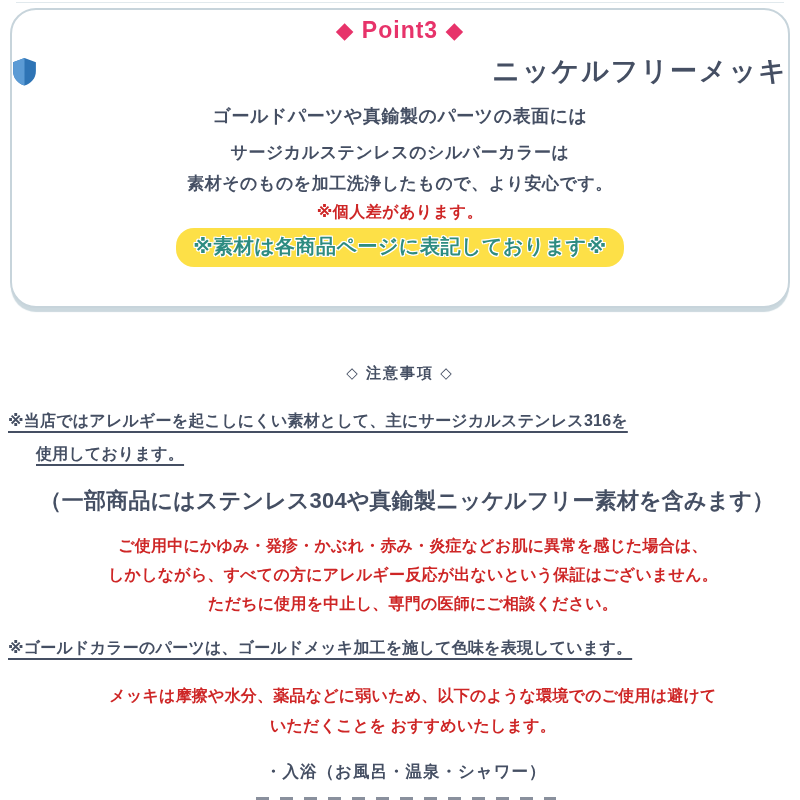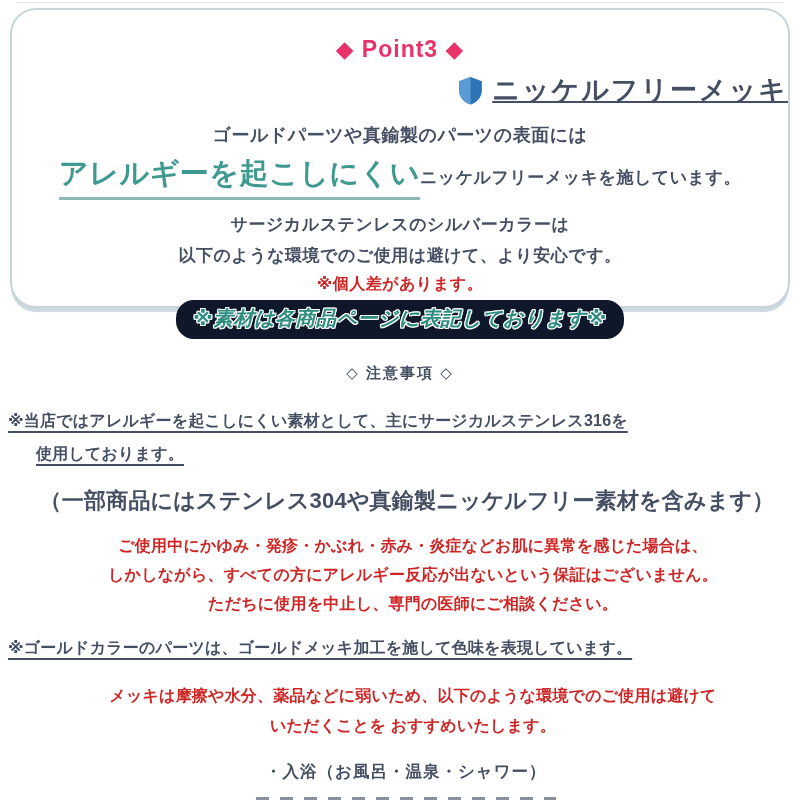--- a/index.html
+++ b/index.html
@@ -19,30 +19,30 @@
     border-top: 1px solid #E1E9ED;
   }
   .card {
     position: absolute;
     left: 10px; top: 8px; width: 780px; height: 300px;
     background: #ffffff;
     border: 2px solid #C7D4DB;
     border-radius: 26px;
     box-shadow: 0 5px 1px -1px #CBD8DE;
     text-align: center;
-    padding-top: 26px;
+    padding-top: 7px;
   }
   .point-label {
     font-size: 23px;
     letter-spacing: 1px;
     color: #E7336A;
   }
   .title-row {
     margin-top: 9px;
-    display: flex; align-items: center; justify-content: flex-end; gap: 9px; text-decoration: underline;
+    display: flex; align-items: center; justify-content: space-between; gap: 9px;
   }
   .title-row .title {
     font-size: 27px;
     letter-spacing: 2px;
     color: #454F63;
   }
   .card-line1 { margin-top: 15px; font-size: 18px; letter-spacing: .5px; }
   .hl-row {
     margin-top: 7px;
     display: flex; align-items: baseline; justify-content: center;
@@ -54,29 +54,28 @@
     border-bottom: 3px solid #8FB9B2;
     padding-bottom: 3px;
   }
   .hl-rest { font-size: 17px; letter-spacing: .5px; }
   .card-line3 { margin-top: 13px; font-size: 17px; letter-spacing: .5px; }
   .card-line4 { margin-top: 8px;  font-size: 17px; letter-spacing: .5px; }
   .card-rednote { margin-top: 7px; font-size: 16px; color: #CE2626; letter-spacing: .5px; }
   .pill {
     display: inline-block;
     margin-top: 5px;
-    background: #0f172a;
+    background: #fde047;
     border-radius: 18px;
     padding: 5px 17px 7px;
     font-size: 20px;
     letter-spacing: .5px;
     color: #2E8C81;
     text-shadow: -1px -1px 0 #fff, 1px -1px 0 #fff, -1px 1px 0 #fff, 1px 1px 0 #fff,
                  0 -1px 0 #fff, 0 1px 0 #fff, -1px 0 0 #fff, 1px 0 0 #fff;
-    font-style: italic;
   }
 
   
   .notice { position: absolute; top: 364px; left: 0; width: 800px; }
   .notice-heading { text-align: center; font-size: 15px; letter-spacing: 2px; }
 
   .u-item { margin-top: 21px; padding-left: 8px; font-size: 16px; line-height: 33px; letter-spacing: .2px; }
   .u-item .uline { text-decoration: underline; text-decoration-thickness: 2px; text-underline-offset: 5px; }
   .u-item .indent { display: inline-block; padding-left: 28px; }
 
@@ -112,27 +111,23 @@
       <svg width="25" height="29" viewBox="0 0 24 28" aria-hidden="true">
         <path d="M12 1 L23 5 V13.5 C23 20.8 18.2 25.6 12 27.6 C5.8 25.6 1 20.8 1 13.5 V5 Z" fill="#2E74B5"></path>
         <path d="M12 1 L1 5 V13.5 C1 20.8 5.8 25.6 12 27.6 Z" fill="#5B9BD5"></path>
       </svg>
     </span>
     <span class="title">ニッケルフリーメッキ</span>
   </div>
 
   <div class="card-line1">ゴールドパーツや真鍮製のパーツの表面には</div>
 
-  <div class="hl-row">
-    <span class="hl">アレルギーを起こしにくい</span>
-    <span class="hl-rest">ニッケルフリーメッキを施しています。</span>
-  </div>
 
   <div class="card-line3">サージカルステンレスのシルバーカラーは</div>
-  <div class="card-line4">以下のような環境でのご使用は避けて、より安心です。</div>
+  <div class="card-line4">素材そのものを加工洗浄したもので、より安心です。</div>
   <div class="card-rednote">※個人差があります。</div>
   <div>
     <span class="pill">※素材は各商品ページに表記しております※</span>
   </div>
 </div>
 
 <div class="notice">
   <div class="notice-heading">◇ 注意事項 ◇</div>
 
   <div class="u-item">

